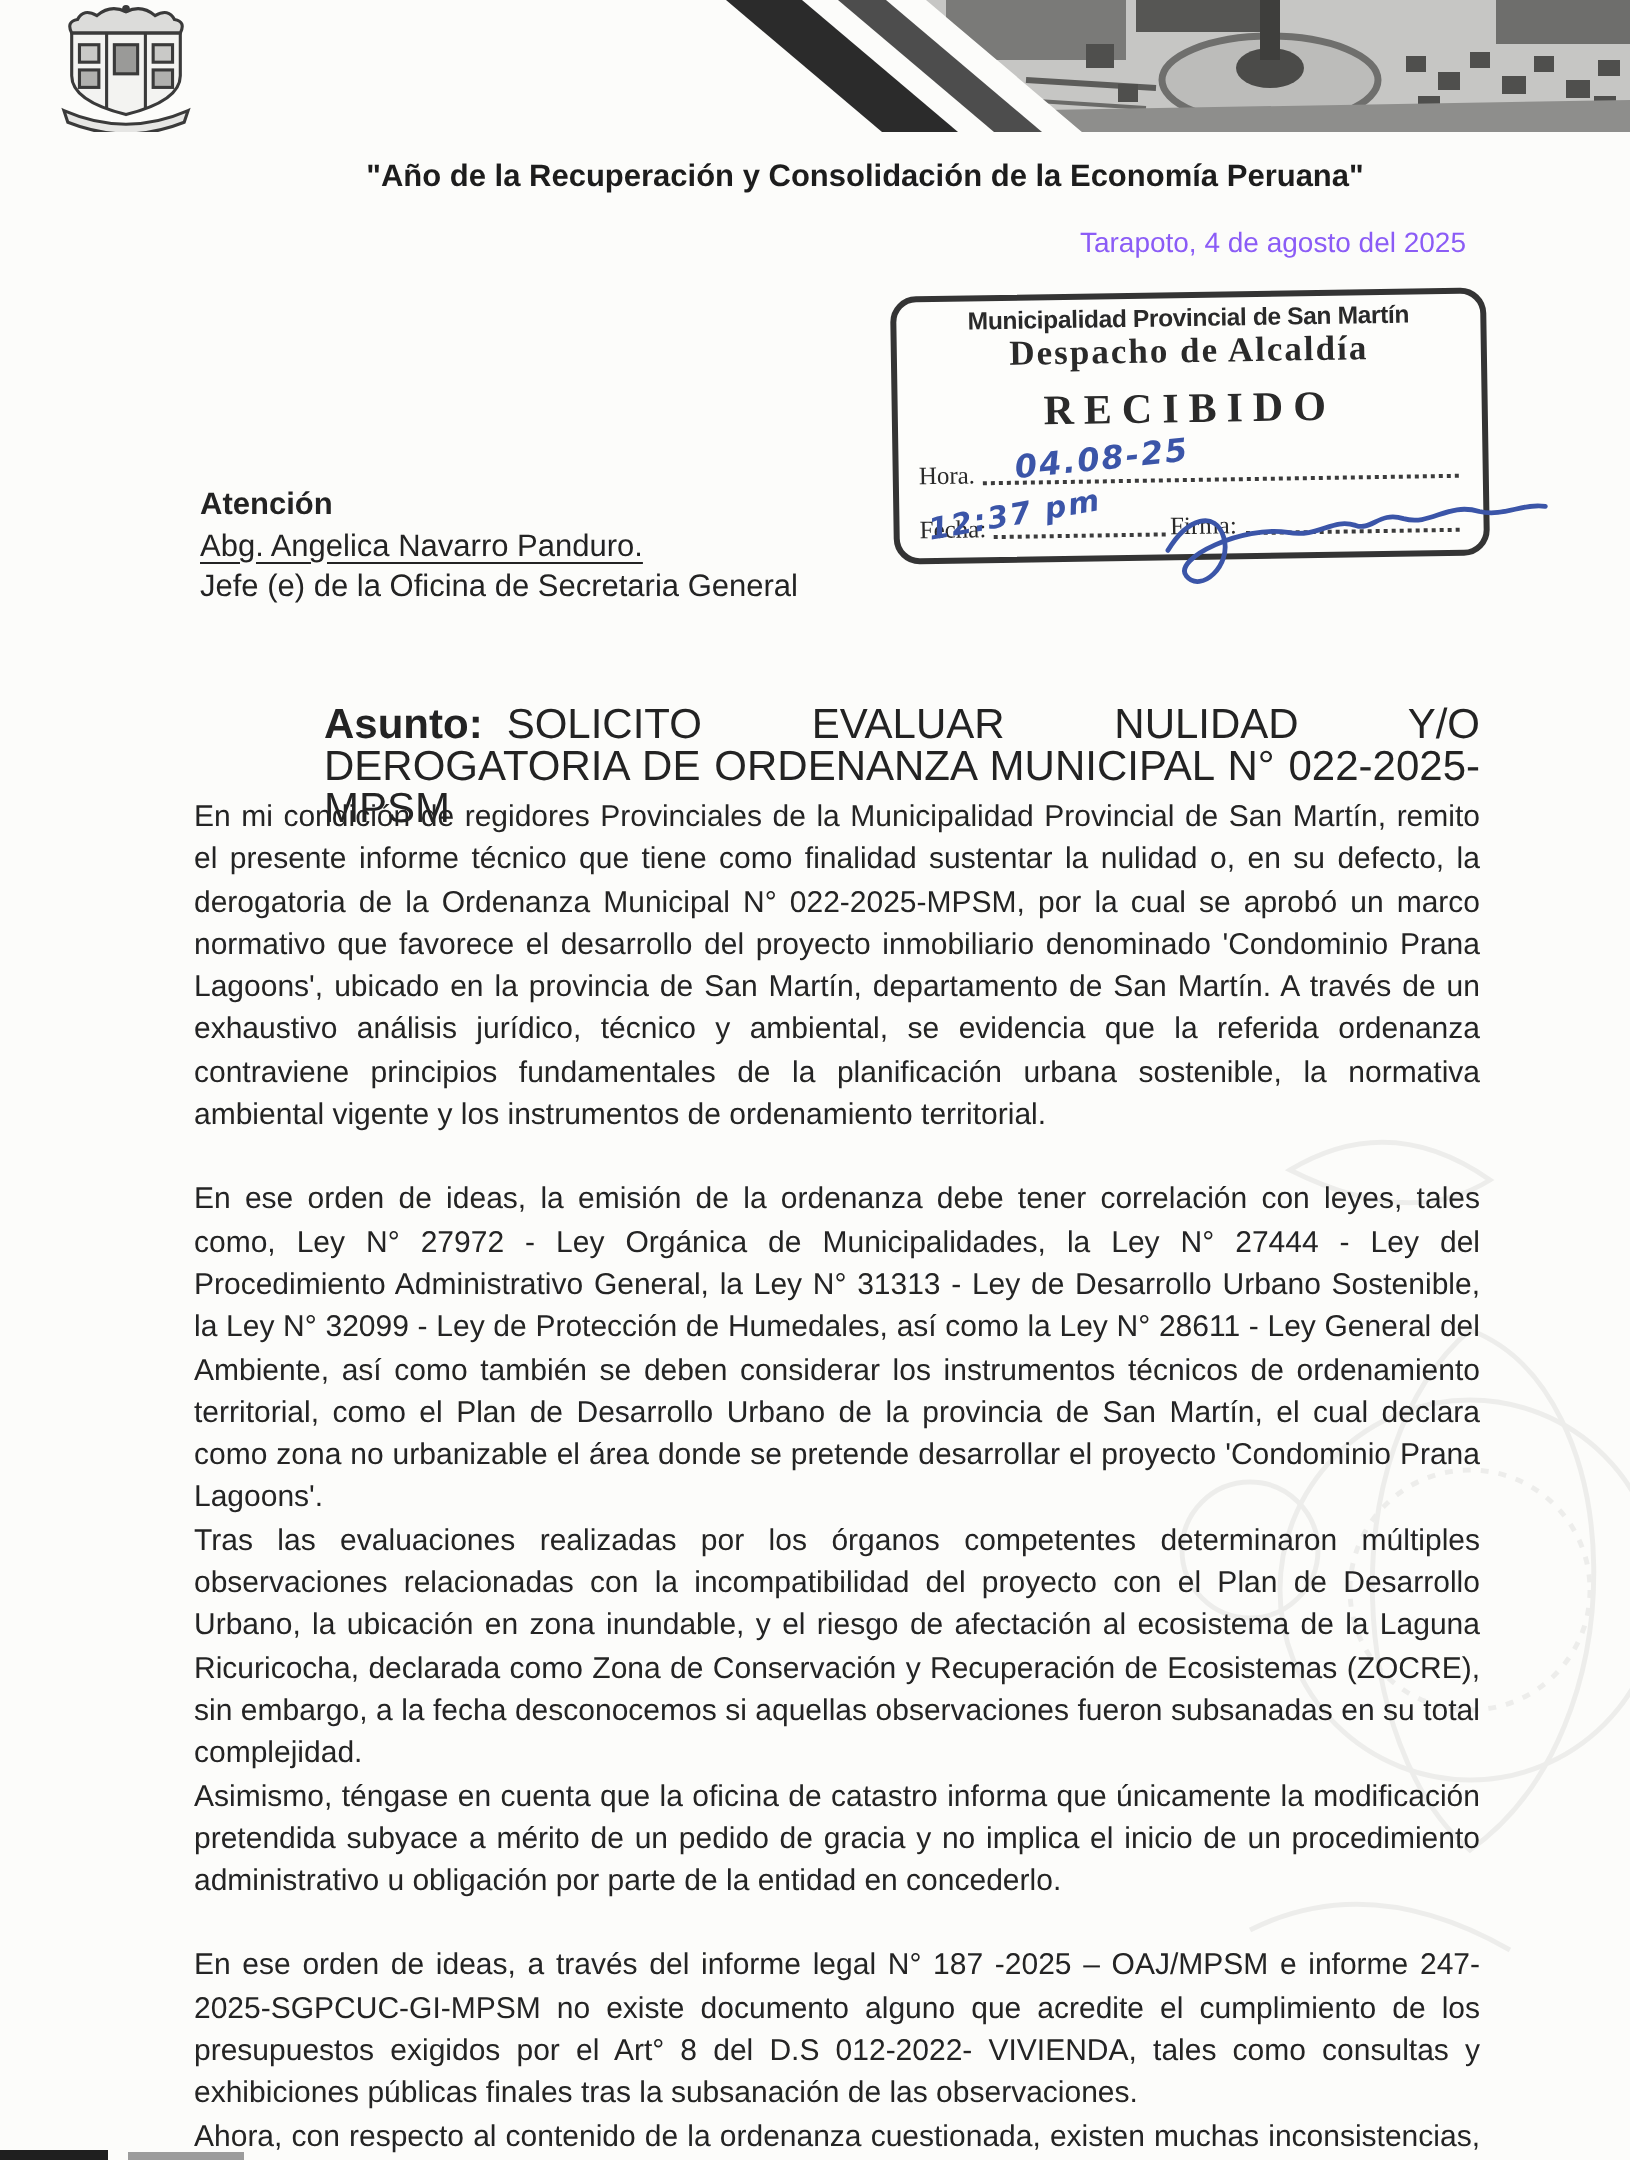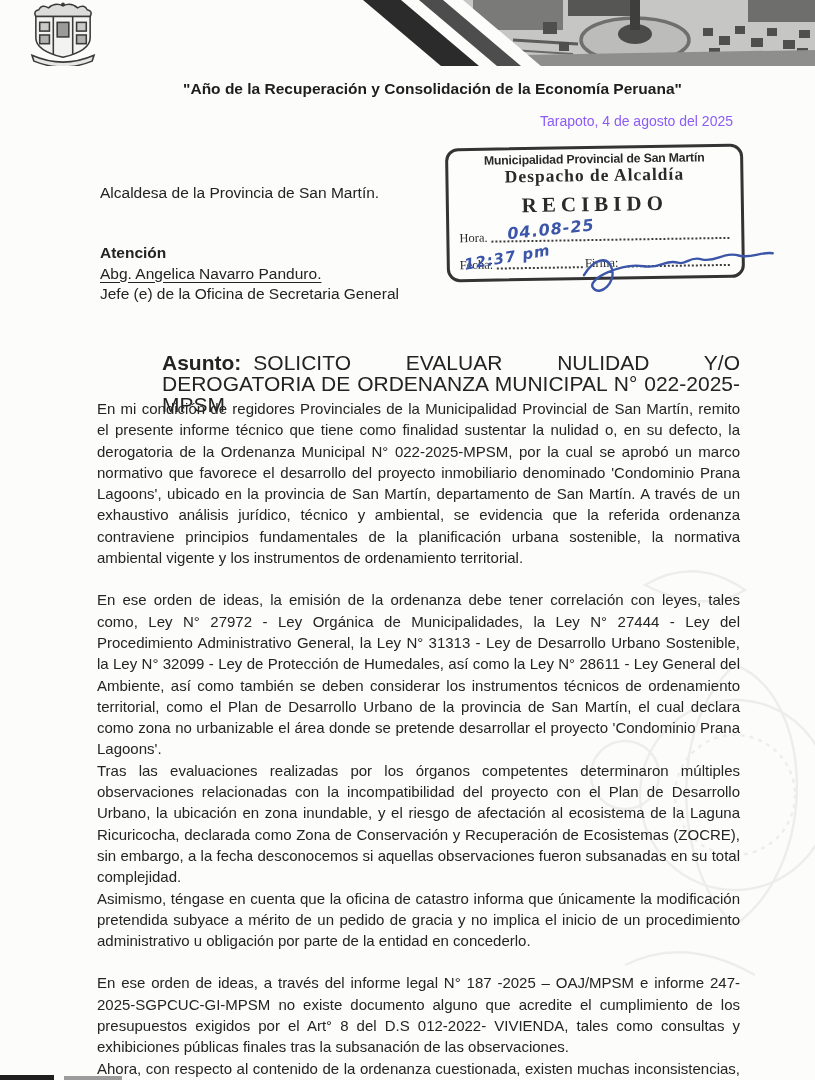--- a/index.html
+++ b/index.html
@@ -141,21 +141,20 @@
       <circle cx="40" cy="2.5" r="2" fill="#3a3a3a"></circle>
     </svg>
   </div>
 
 
   <div class="motto">"Año de la Recuperación y Consolidación de la Economía Peruana"</div>
   <div class="dateline">Tarapoto, 4 de agosto del 2025</div>
 
 
   <div class="recipient">
-    <div>Alcaldesa de la Provincia de San Martín.</div>
   </div>
 
   <div class="attention">
     <div class="lbl">Atención</div>
     <div class="name">Abg. Angelica Navarro Panduro.</div>
     <div>Jefe (e) de la Oficina de Secretaria General</div>
   </div>
 
   <p class="subject"><span class="lbl">Asunto:</span><span>SOLICITO EVALUAR NULIDAD Y/O DEROGATORIA DE ORDENANZA MUNICIPAL N° 022-2025-MPSM</span></p>
 

